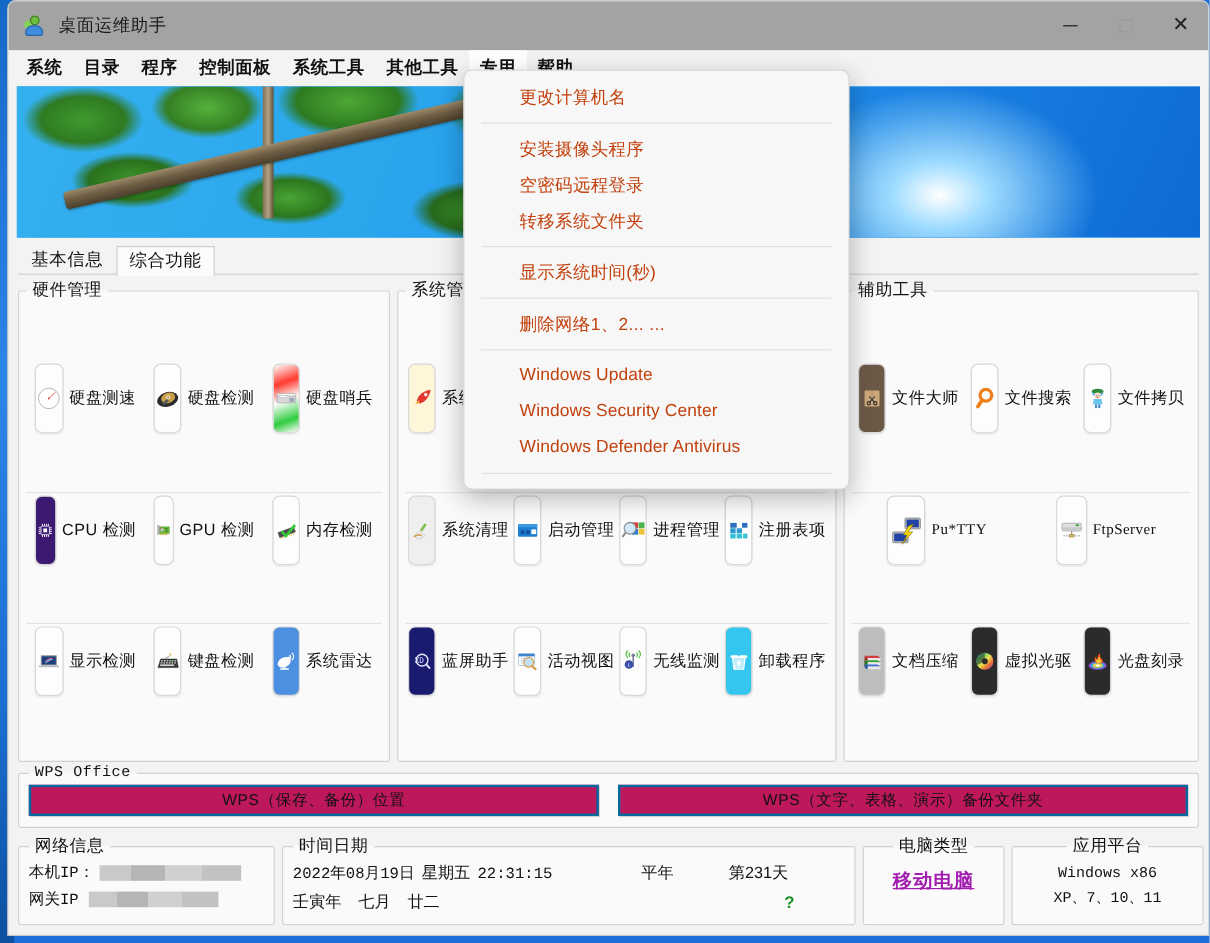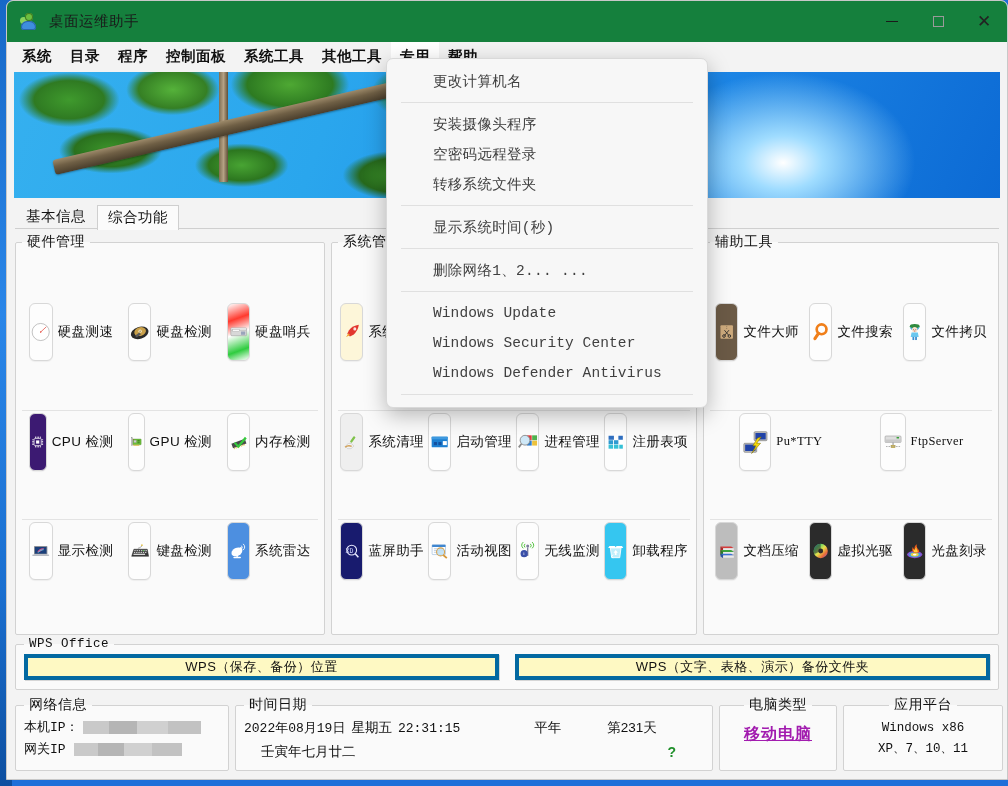--- a/index.html
+++ b/index.html
@@ -19,21 +19,21 @@
   #window{
     position:absolute; left:6px; top:0; width:1002px; height:780px;
     background:#f3f3f3;
     border:1px solid #c8c8c8;
     border-radius:7px 7px 0 0;
     overflow:hidden;
     display:flex; flex-direction:column;
   }
   
   #titlebar{
-    height:41px; background:#15803d; display:flex; align-items:center;
+    height:41px; background:#a3a3a3; display:flex; align-items:center;
     position:relative; flex:0 0 41px;
   }
   #app-icon{ width:20px; height:20px; margin-left:12px; position:relative; flex:0 0 20px;}
   #app-icon .head{ position:absolute; width:8px;height:8px;border-radius:50%;
      background:#6cbf3f; left:6px; top:1px; box-shadow:0 0 0 1px #3f7a22 inset;}
   #app-icon .body{ position:absolute; width:15px;height:9px;border-radius:7px 7px 3px 3px;
      background:#3e8ede; left:2px; top:9px; box-shadow:0 0 0 1px #2a66a8 inset;}
   #app-icon .head2{ position:absolute; width:7px;height:7px;border-radius:50%;
      background:#86d35c; left:1px; top:5px;}
   #title-text{ margin-left:10px; font-size:14.5px; color:#1a1a1a; letter-spacing:.5px;}
@@ -129,57 +129,57 @@
     box-shadow:0 1px 1px rgba(0,0,0,.05);
   }
   .tile .cap{ font-size:13.5px; color:#111; white-space:nowrap; letter-spacing:.4px;}
   .tile .cap.mono{ font-family:Liberation Serif, serif; font-size:12.5px;}
   
   #wps-wrap{ padding:2px 8px 0 8px; flex:0 0 auto;}
   #wps-wrap fieldset{ padding:3px 8px 9px 8px;}
   #wps-wrap legend{ font-family:"Liberation Mono","DejaVu Sans Mono",monospace; font-size:12.5px;}
   #wps-row{ display:flex; gap:16px; }
   .wps-btn{
-    flex:1 1 0; height:26px; border:4px solid #0369a1; background:#fef9c3;
+    flex:1 1 0; height:26px; border:2px solid #0369a1; background:#be185d;
     display:flex; align-items:center; justify-content:center;
     font-size:13px; letter-spacing:.5px; box-shadow:1px 1px 0 #d6d6d6;
   }
   
   #statusbar{
     flex:0 0 auto; display:flex; gap:6px; padding:6px 4px 8px 8px;
   }
   #statusbar fieldset{ padding:2px 8px 6px 8px; }
   #grp-net{ width:214px; flex:0 0 214px;}
   #grp-time{ flex:1 1 auto;}
   #grp-type{ width:118px; flex:0 0 118px; text-align:center;}
   #grp-plat{ width:160px; flex:0 0 160px; text-align:center;}
   .ipline{ display:flex; align-items:center; height:22px; font-size:13px;
     font-family:"Liberation Mono","DejaVu Sans Mono",monospace;}
   .redact{ display:inline-block; height:13px; margin-left:4px;
     background:linear-gradient(90deg,#c9c9c9 0 22%, #b5b5b5 22% 46%, #d0d0d0 46% 72%, #c2c2c2 72% 100%);
     filter:blur(.6px);}
   .timeline1{ display:flex; align-items:center; height:24px; font-size:13.5px; gap:6px;}
-  .timeline2{ display:flex; align-items:center; height:24px; font-size:13.5px; margin-left:17px;}
+  .timeline2{ display:flex; align-items:center; height:24px; font-size:13.5px; gap:14px;}
   .t-date{ font-family:"Liberation Mono","DejaVu Sans Mono",monospace; font-size:13px;}
   .t-clock{ font-family:"Liberation Mono","DejaVu Sans Mono",monospace; font-size:13px;}
   .spacer-a{ flex:0 0 62px;}
   .spacer-b{ flex:0 0 34px;}
   #pc-type{ color:#a21caf; font-weight:bold; font-size:16px; text-decoration:underline;
             margin-top:8px; letter-spacing:1px;}
   .plat-line{ font-family:"Liberation Mono","DejaVu Sans Mono",monospace; font-size:12.5px; margin-top:5px;}
   #qmark{ color:#1f8f2a; font-weight:bold; font-size:14px;}
   
   #dropdown{
     position:absolute; left:379px; top:57px; width:322px;
     background:#f7f7f7; border:1px solid #d9d9d9; border-radius:7px;
     box-shadow:0 7px 22px rgba(0,0,0,.28); padding:7px 0 6px 0; z-index:100;
   }
   .dd-item{
     height:30px; display:flex; align-items:center; padding:0 14px 0 46px;
-    font-size:14.5px; color:#404040; letter-spacing:.3px;font-family:Liberation Mono, monospace;
+    font-size:14.5px; color:#c2410c; letter-spacing:.3px;
   }
   .dd-item.latin{ font-size:14.5px; letter-spacing:.1px;}
   .dd-sep{ height:1px; background:#e0e0e0; margin:6px 14px;}
 </style>
 </head>
 <body>
 
 <div id="behind-sliver"></div>
 
 <div id="window">

